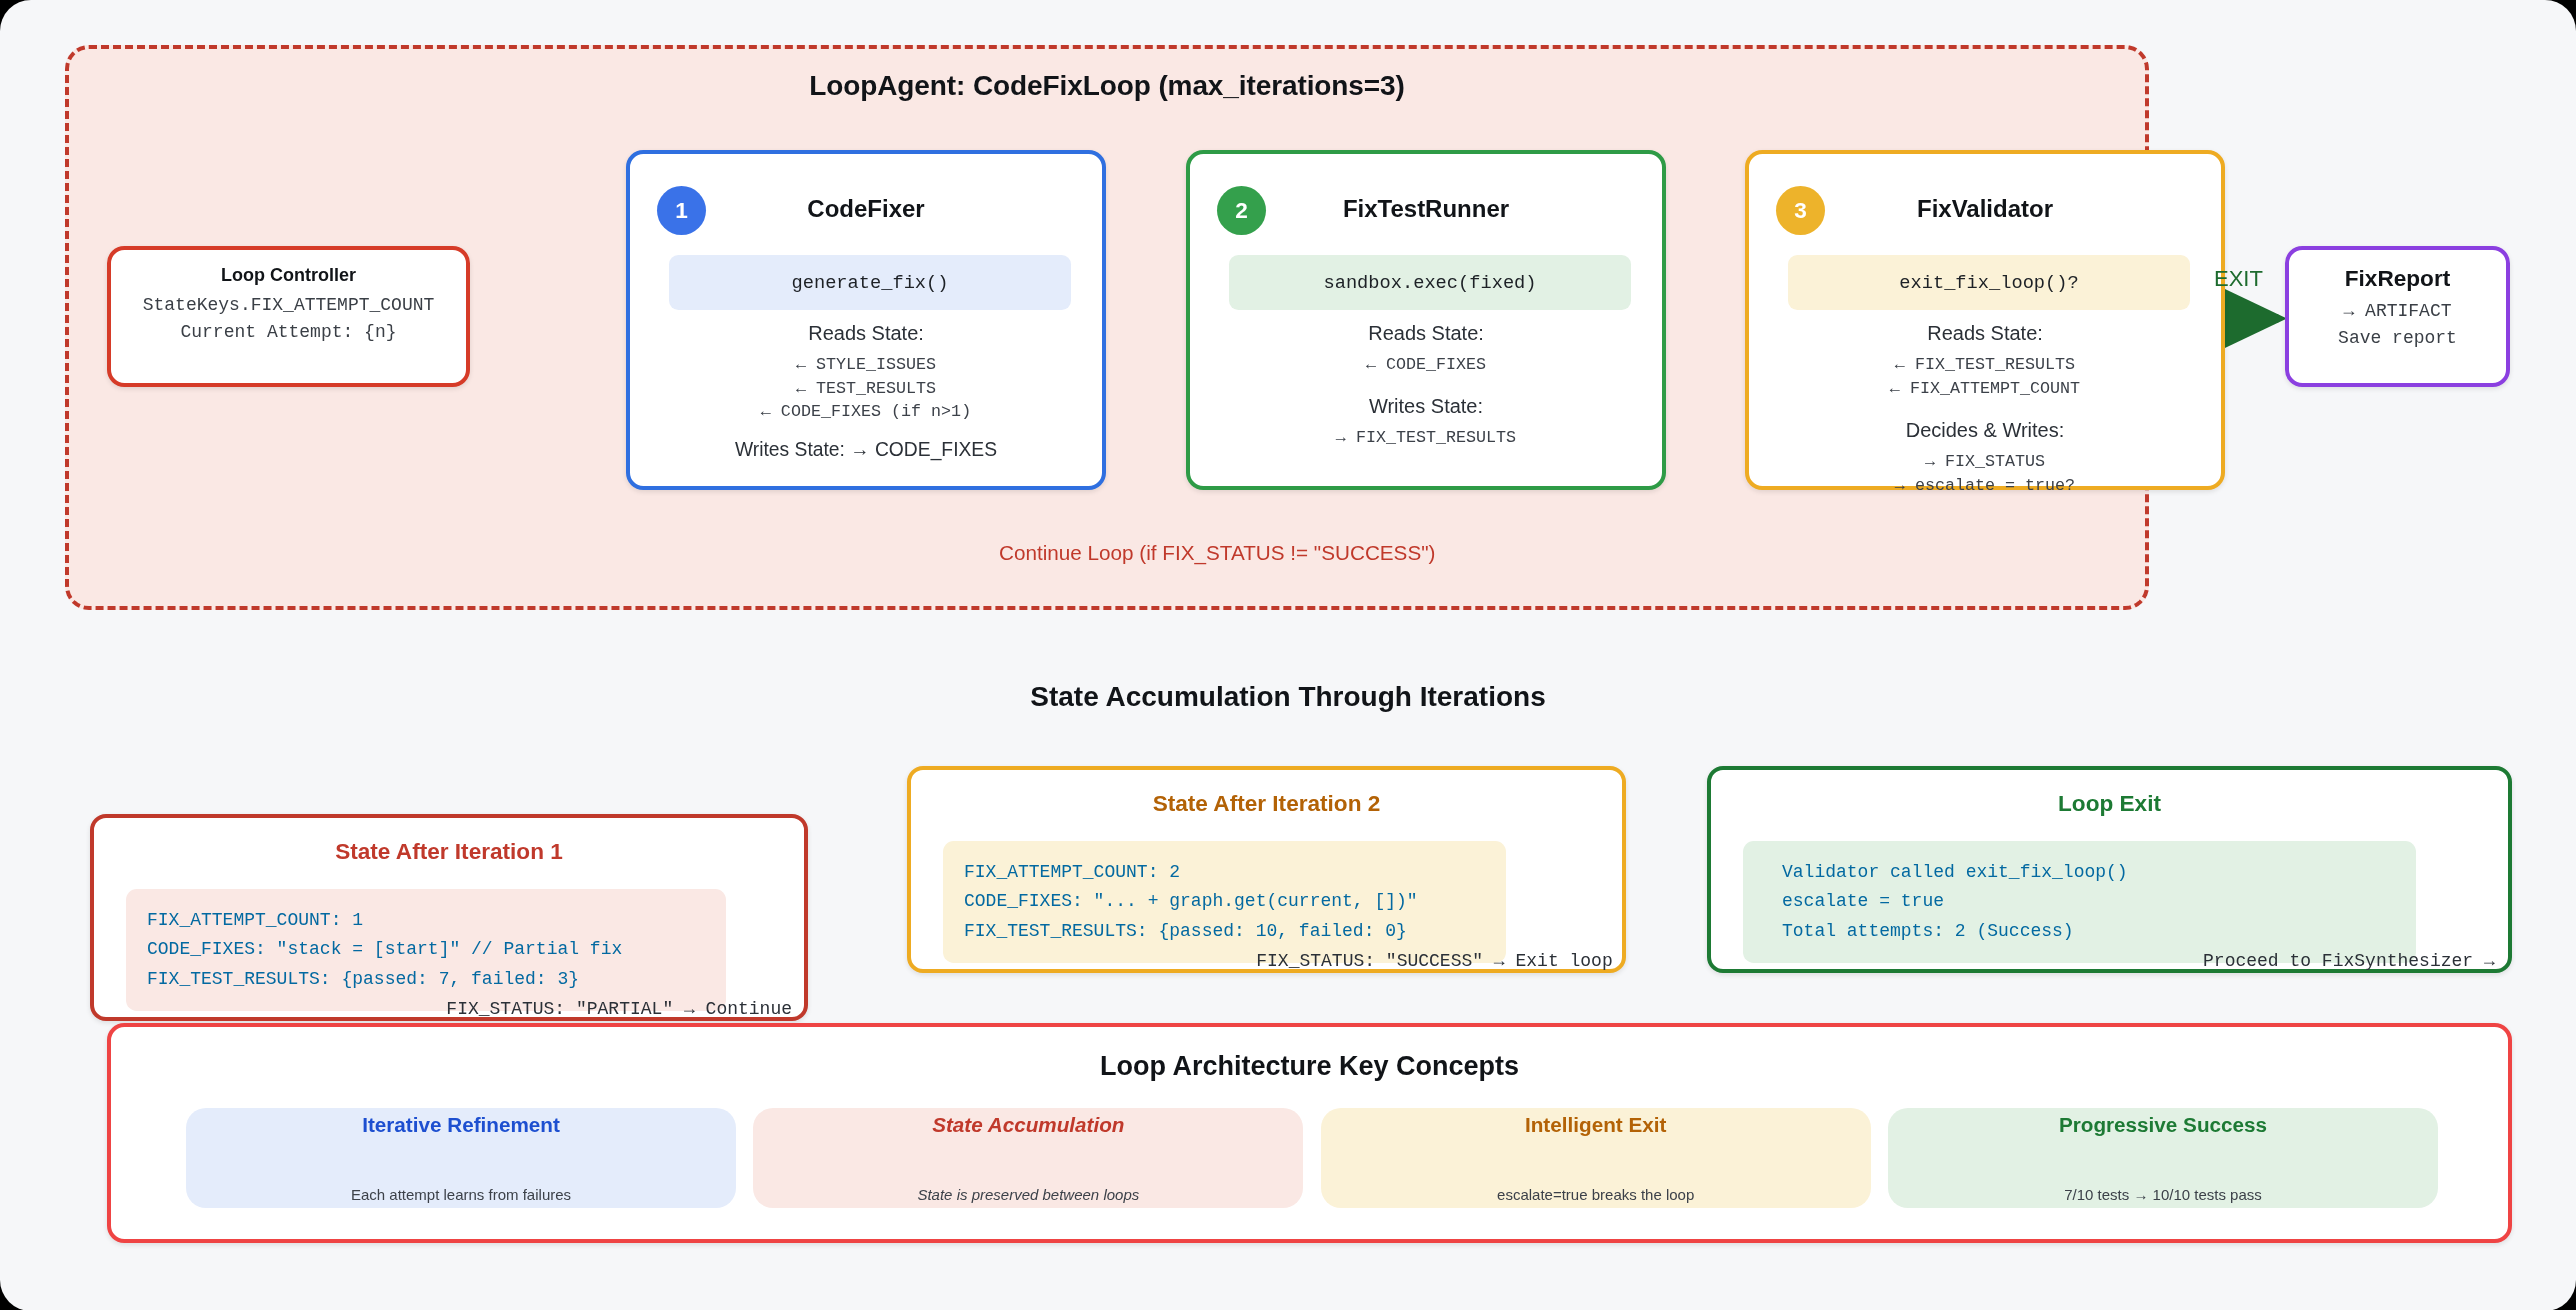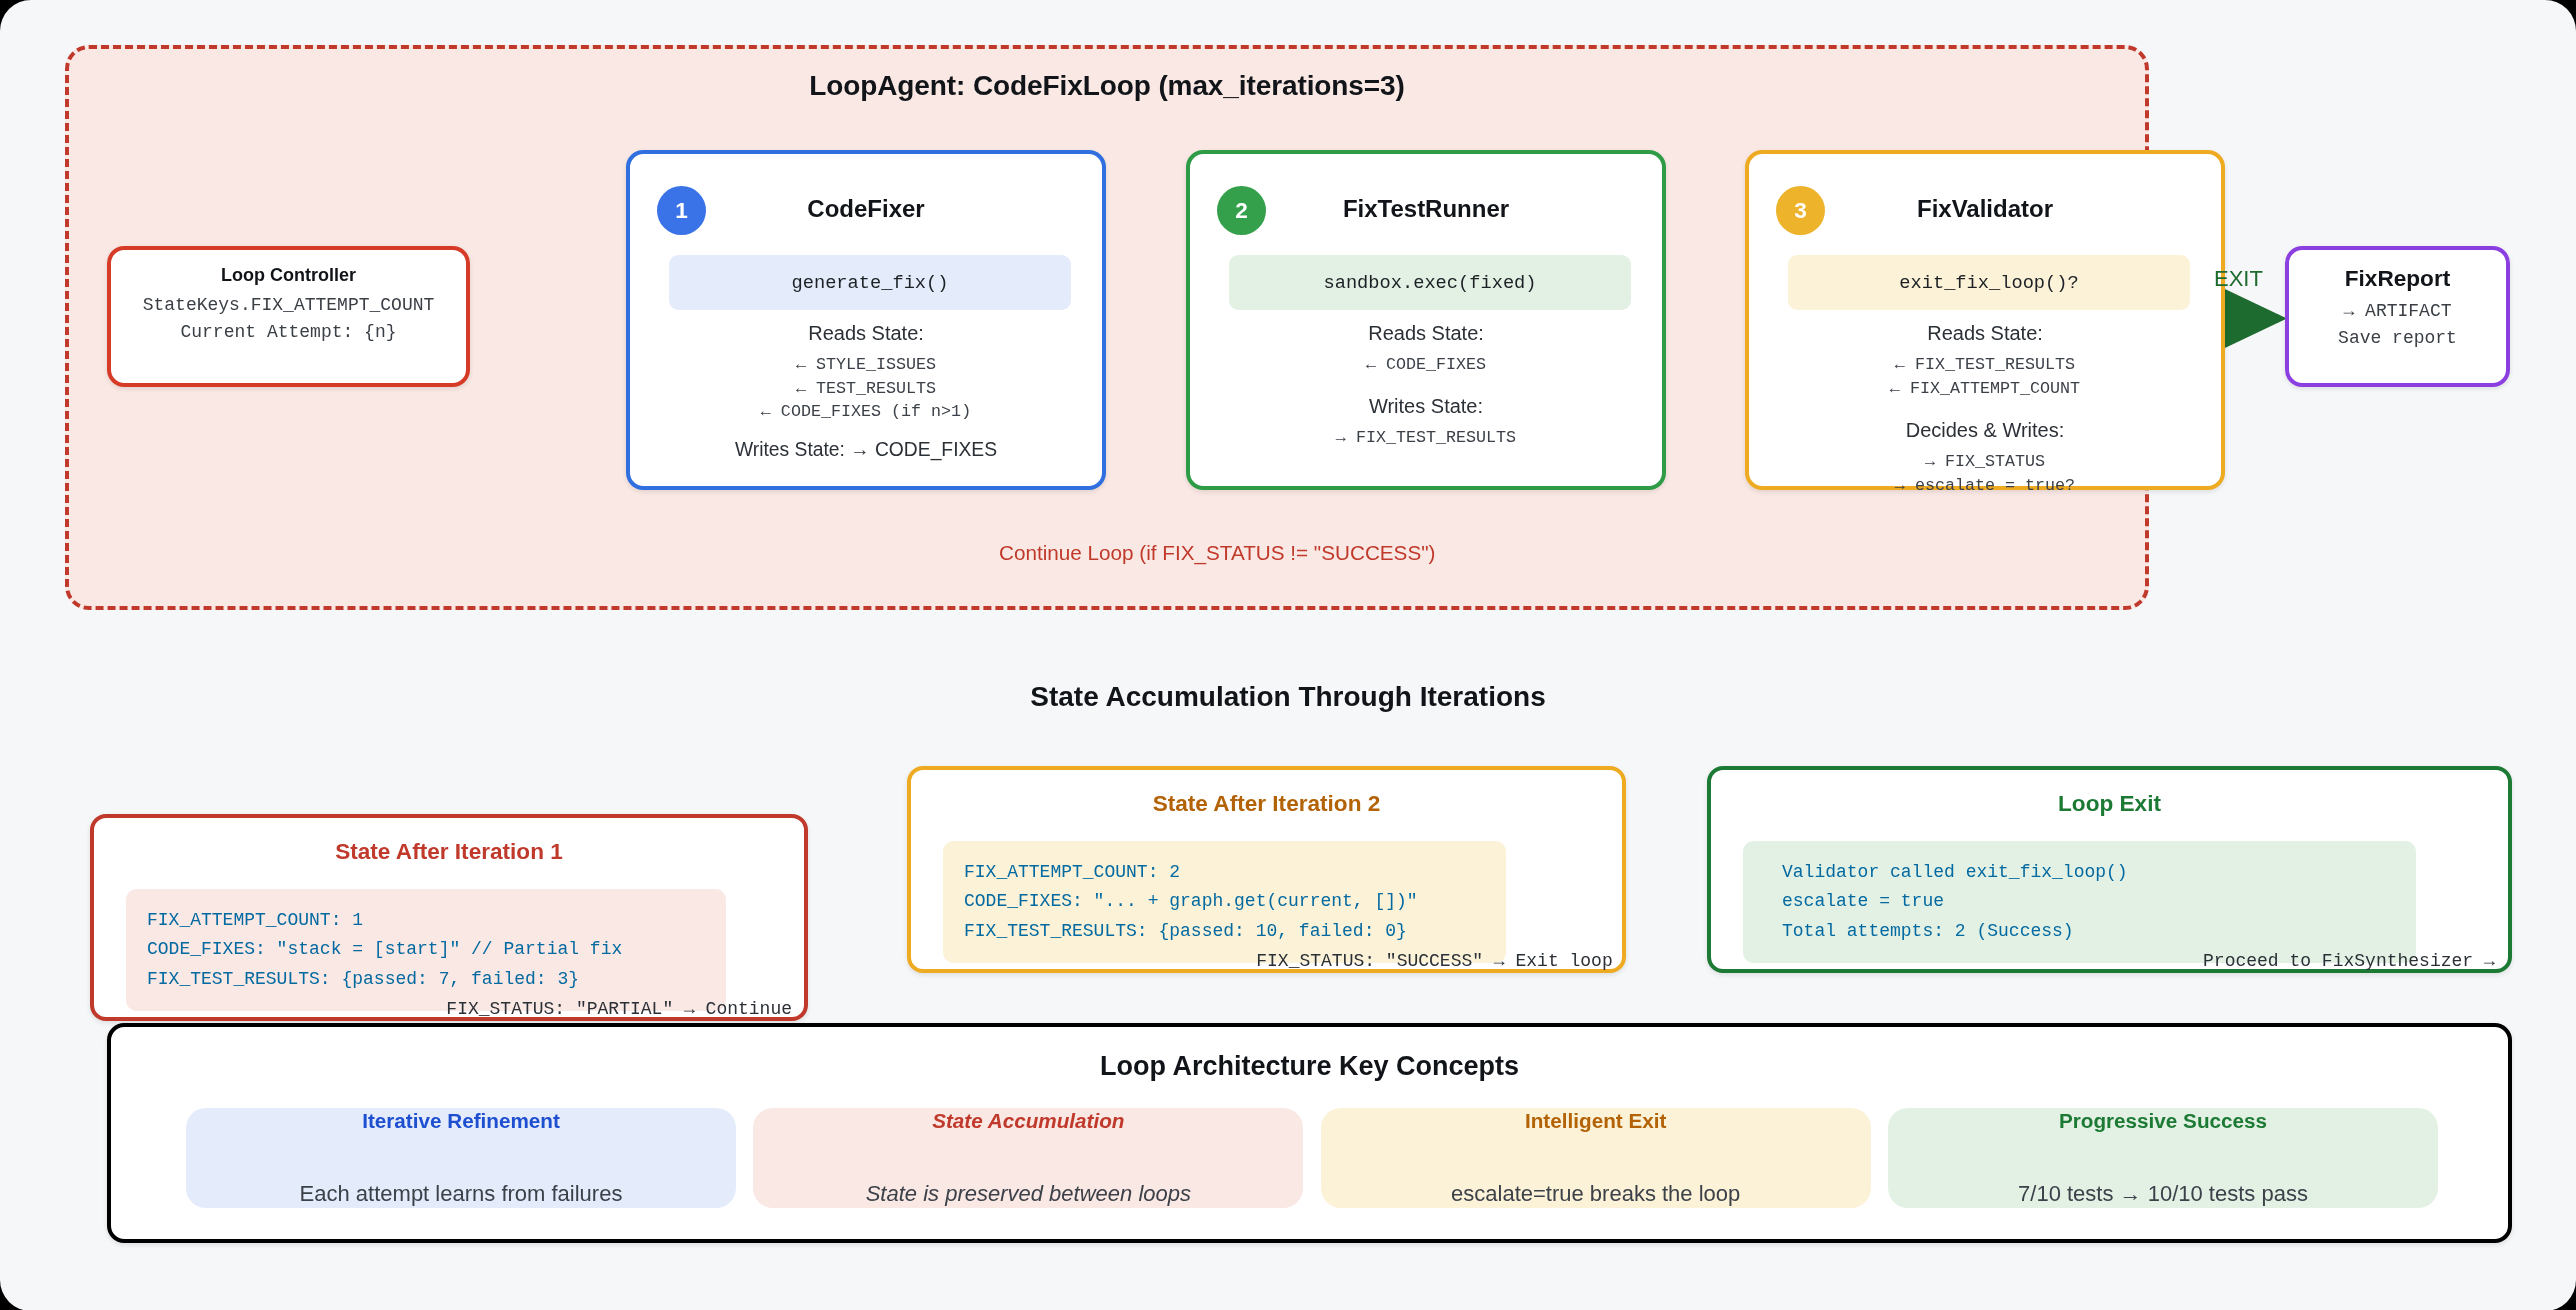--- a/index.html
+++ b/index.html
@@ -246,21 +246,21 @@
   }
   #state-1 .state-footer { padding-right: 12px; }
   #state-3 .state-footer { padding-right: 13.3px; }
 
   
   #concepts {
     position: absolute;
     left: 107px; top: 1023px;
     width: 2405px; height: 220px;
     background: #ffffff;
-    border: 4px solid #000000;
+    border: 4px solid #ef4444;
     border-radius: 17.3px;
     box-sizing: border-box;
     box-shadow: 0 2px 5.3px rgba(0,0,0,0.10);
   }
   #concepts-title {
     text-align: center;
     font-size: 27px;
     font-weight: bold;
     color: #111418;
     margin-top: 24px;
@@ -281,21 +281,21 @@
     align-items: center;
     justify-content: center;
     box-sizing: border-box;
   }
   .concept .c-title {
     font-size: 20.7px;
     font-weight: bold;
     margin-bottom: 14.7px;
   }
   .concept .c-desc {
-    font-size: 22px;
+    font-size: 15px;
     color: #3c4149;
     margin-top: 34px;
   }
   .c-blue  { background: #e4ecfb; }
   .c-red   { background: #fae8e4; font-style: italic; }
   .c-amber { background: #fbf2d7; }
   .c-green { background: #e2f1e4; }
   .c-blue  .c-title { color: #1d4fd0; }
   .c-red   .c-title { color: #c0392b; }
   .c-amber .c-title { color: #b36206; }

